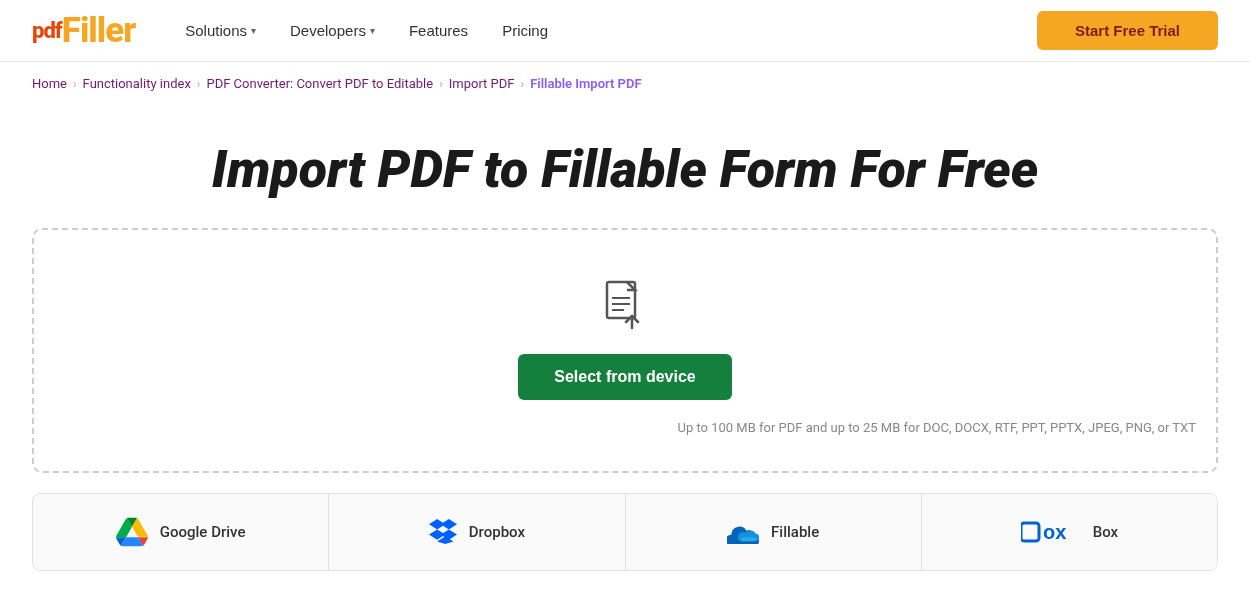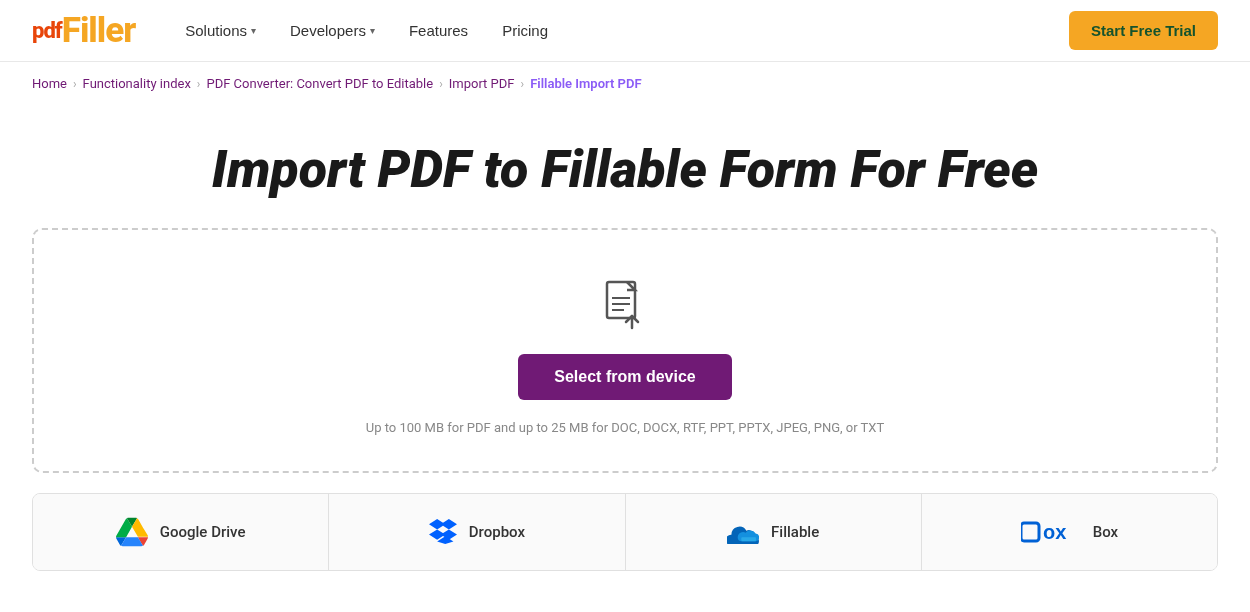--- a/index.html
+++ b/index.html
@@ -31,24 +31,24 @@
       color: #333;
       cursor: pointer;
       border-radius: 4px;
       user-select: none;
       background: none; border: none; justify-content: flex-end;
     }
     .nav-chevron { font-size: 10px; color: #666; }
     .nav-cta {
       margin-left: auto;
       background: #f5a623;
-      color: #14532d;
+      color: #7f1d1d;
       font-size: 15px;
       font-weight: 700;
-      padding: 11px 22px;
+      padding: 11px 38px;
       border-radius: 6px;
       border: none;
       cursor: pointer;
       white-space: nowrap;
     }
 
     
     .breadcrumb {
       display: flex;
       align-items: center;
@@ -91,34 +91,35 @@
     .upload-icon svg {
       width: 56px; height: 56px;
     }
     .drag-text {
       font-size: 20px;
       font-weight: 500;
       color: #333;
       margin-bottom: 24px;
     }
     .select-btn {
-      background: #701a75;
+      background: #15803d;
       color: #fff;
       font-size: 16px;
       font-weight: 700;
       padding: 14px 36px;
       border-radius: 6px;
       border: none;
       cursor: pointer;
       display: inline-block;
     }
     .upload-hint {
       margin-top: 20px;
       font-size: 13px;
       color: #888;
+      text-align: right;
     }
 
     
     .cloud-services {
       display: flex;
       margin: 0 32px;
       border: 1px solid #e0e0e0;
       border-radius: 8px;
       overflow: hidden;
     }

